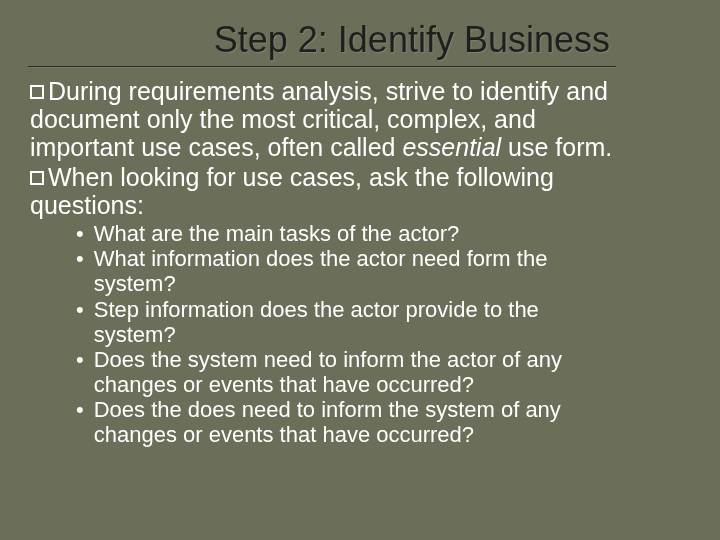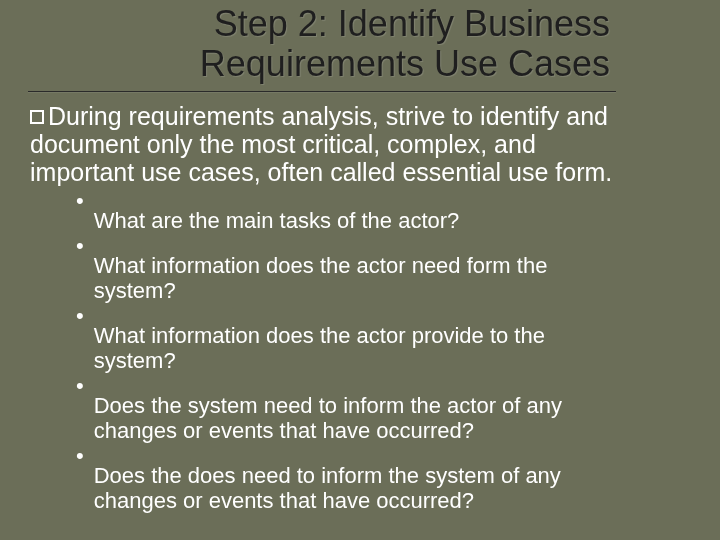--- a/index.html
+++ b/index.html
@@ -6,21 +6,21 @@
   html, body { width: 720px; height: 540px; overflow: hidden; }
   body {
     background: #6b6e58;
     font-family: Arial, "Helvetica Neue", sans-serif;
     color: #ffffff;
     position: relative;
   }
   .slide {
     width: 644px;
     height: 540px;
-    padding: 4px 28px 20px 28px;
+    padding: 20px 28px 20px 28px;
   }
   .title {
     color: #1f1f1f;
     font-size: 36px;
     font-weight: 400;
     text-align: right;
     line-height: 1.12;
     padding-right: 6px;
     text-shadow: 1px 1px 1px rgba(255,255,255,0.15);
   }
@@ -39,65 +39,67 @@
   }
   .level1 .bullet {
     display: inline-block;
     width: 14px;
     height: 14px;
     border: 2px solid #fff;
     background: transparent;
     vertical-align: 1px;
     margin-right: 4px;
   }
-  .italic { }
+  .italic { font-style: italic; }
   .level2-wrap {
     margin-left: 48px;
     margin-top: 2px;
   }
   .level2 {
     font-size: 22px;
     line-height: 1.14;
     display: flex;
   }
   .level2 .dot {
     flex: 0 0 auto;
     padding-right: 10px;
   }
-  .level2 .txt { flex: 1 1 auto; margin-top: 20px; }
+  .level2 .txt { flex: 1 1 auto; }
 </style>
 </head>
 <body>
 
 <div class="slide">
 
   <div class="title">
     <span>Step 2: Identify Business</span><br>
-    <span>Requirements Use Cases</span>
   </div>
 
   <hr class="rule">
 
   <div class="level1">
     <span class="bullet"></span><span>During requirements analysis, strive to identify and document only the most critical, complex, and important use cases, often called </span><span class="italic">essential</span><span> use form.</span>
   </div>
 
+  <div class="level1">
+    <span class="bullet"></span><span>When looking for use cases, ask the following questions:</span>
+  </div>
 
   <div class="level2-wrap">
     <div class="level2">
       <span class="dot">•</span>
       <span class="txt">What are the main tasks of the actor?</span>
     </div>
     <div class="level2">
       <span class="dot">•</span>
       <span class="txt">What information does the actor need form the system?</span>
     </div>
     <div class="level2">
       <span class="dot">•</span>
-      <span class="txt">What information does the actor provide to the system?</span>
+      <span class="txt">Step information does the actor provide to the system?</span>
     </div>
     <div class="level2">
       <span class="dot">•</span>
       <span class="txt">Does the system need to inform the actor of any changes or events that have occurred?</span>
     </div>
     <div class="level2">
       <span class="dot">•</span>
       <span class="txt">Does the does need to inform the system of any changes or events that have occurred?</span>
     </div>
   </div>

